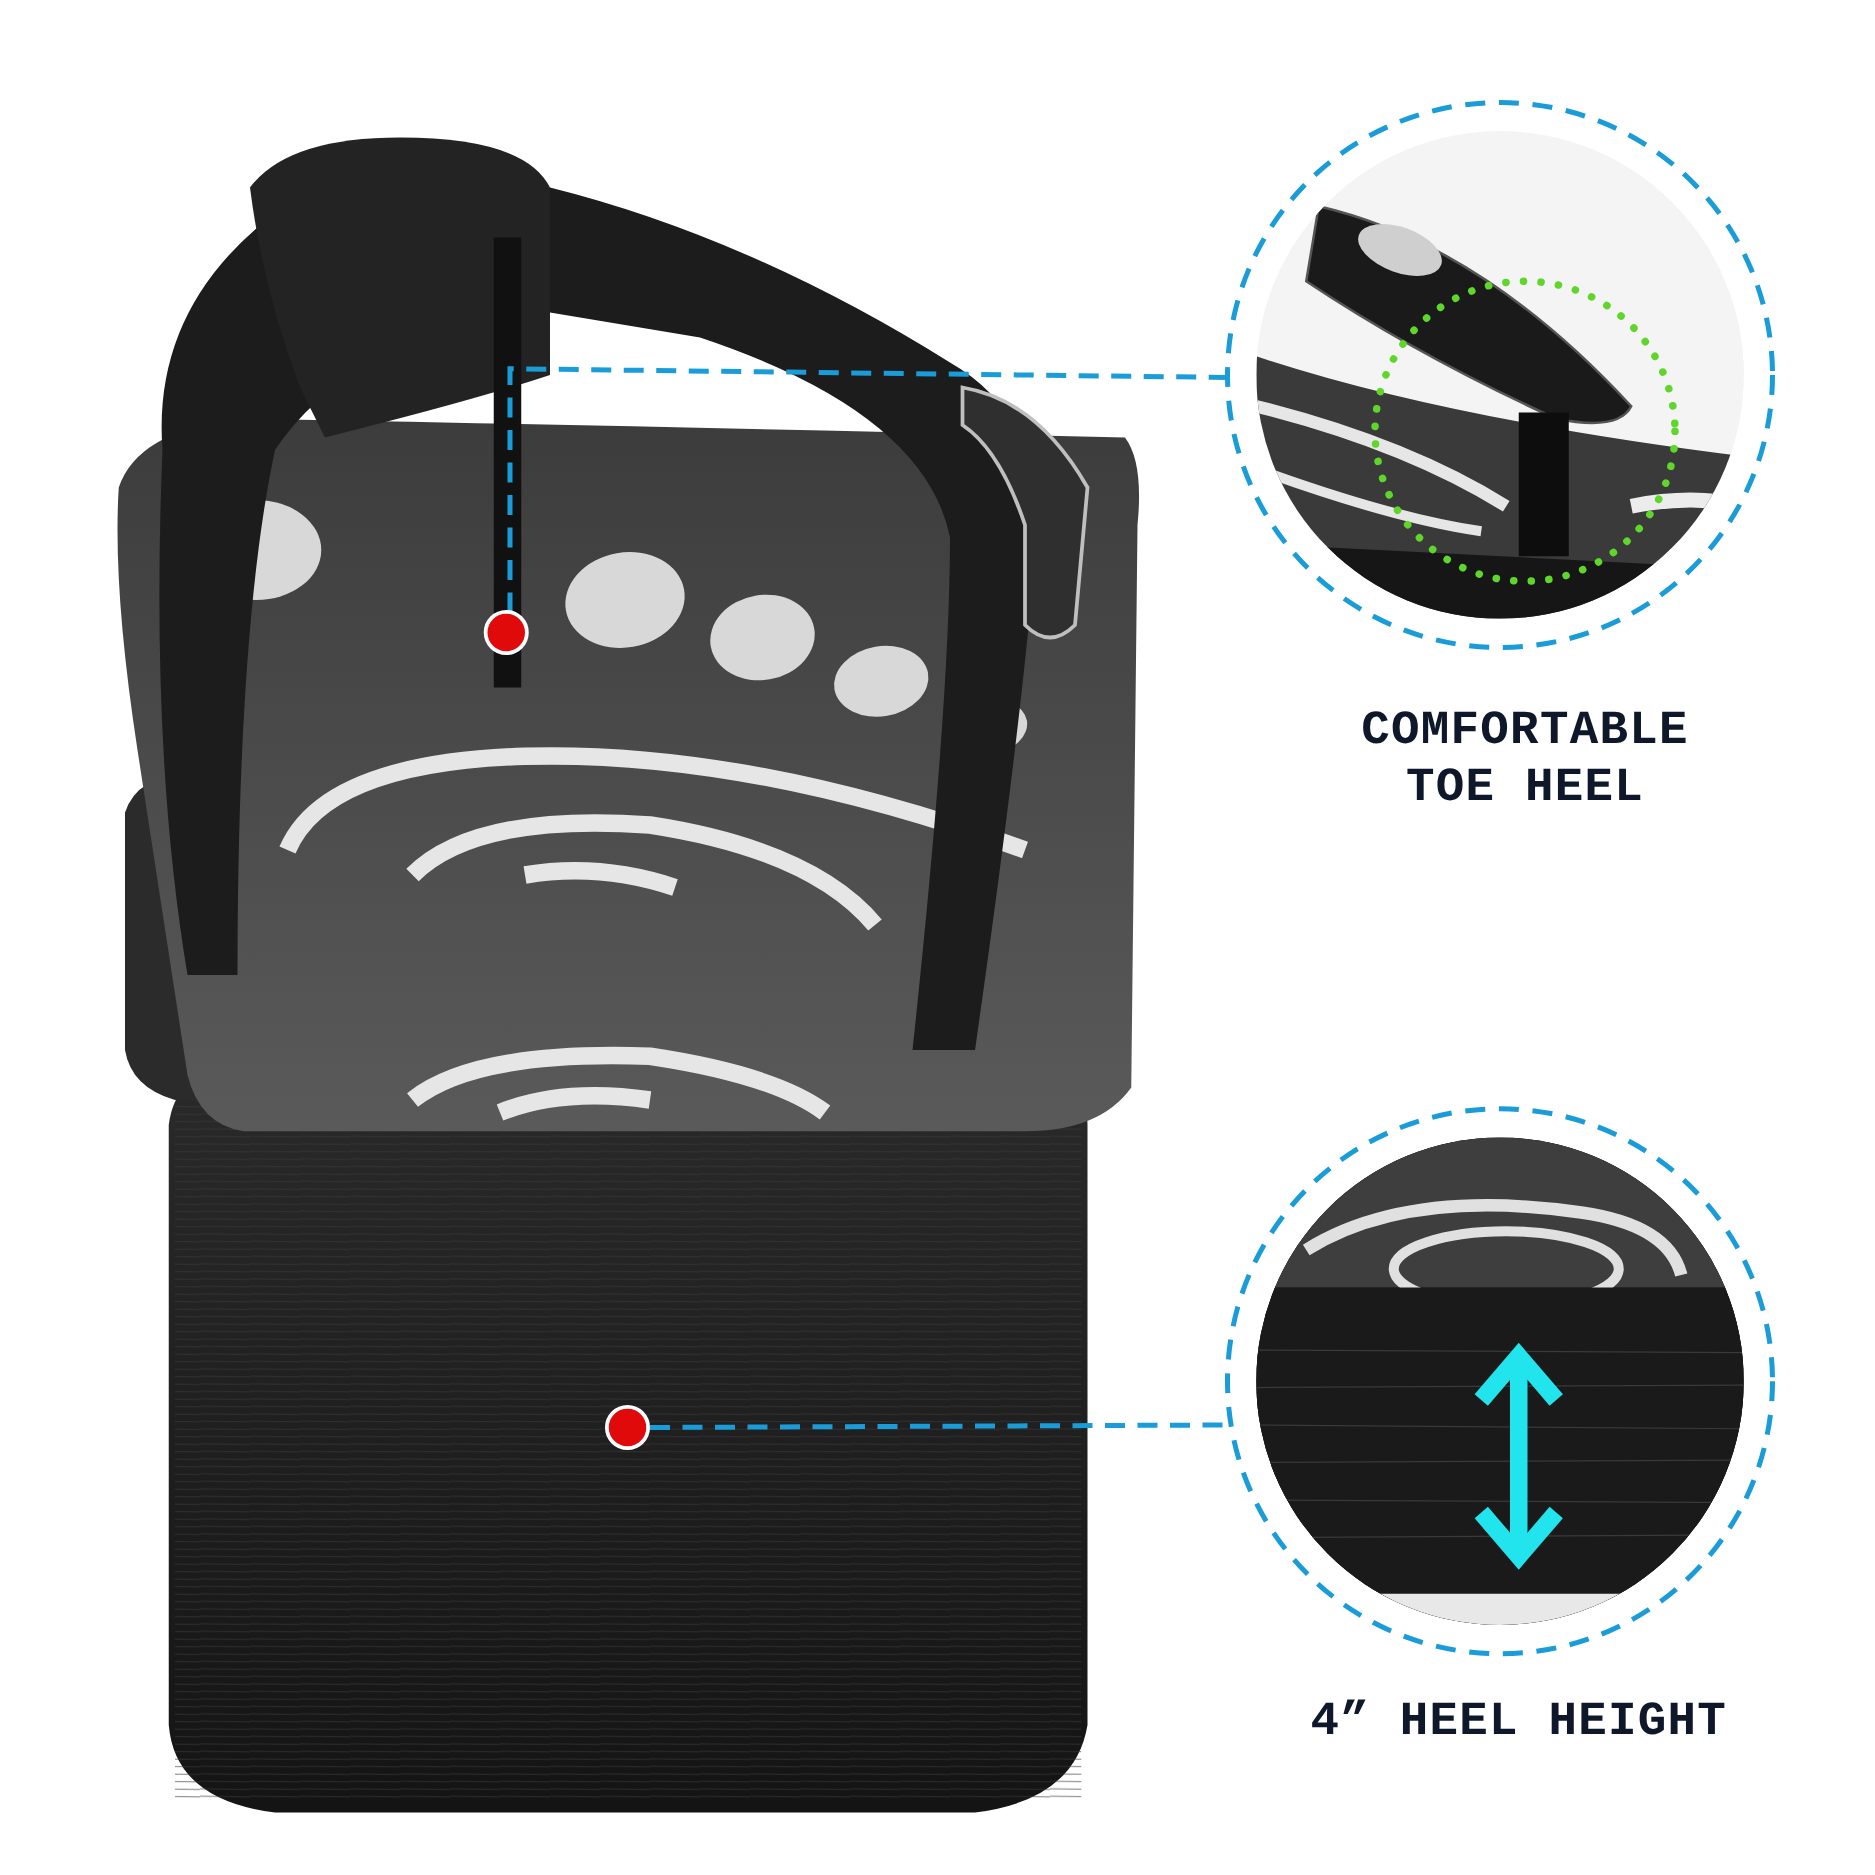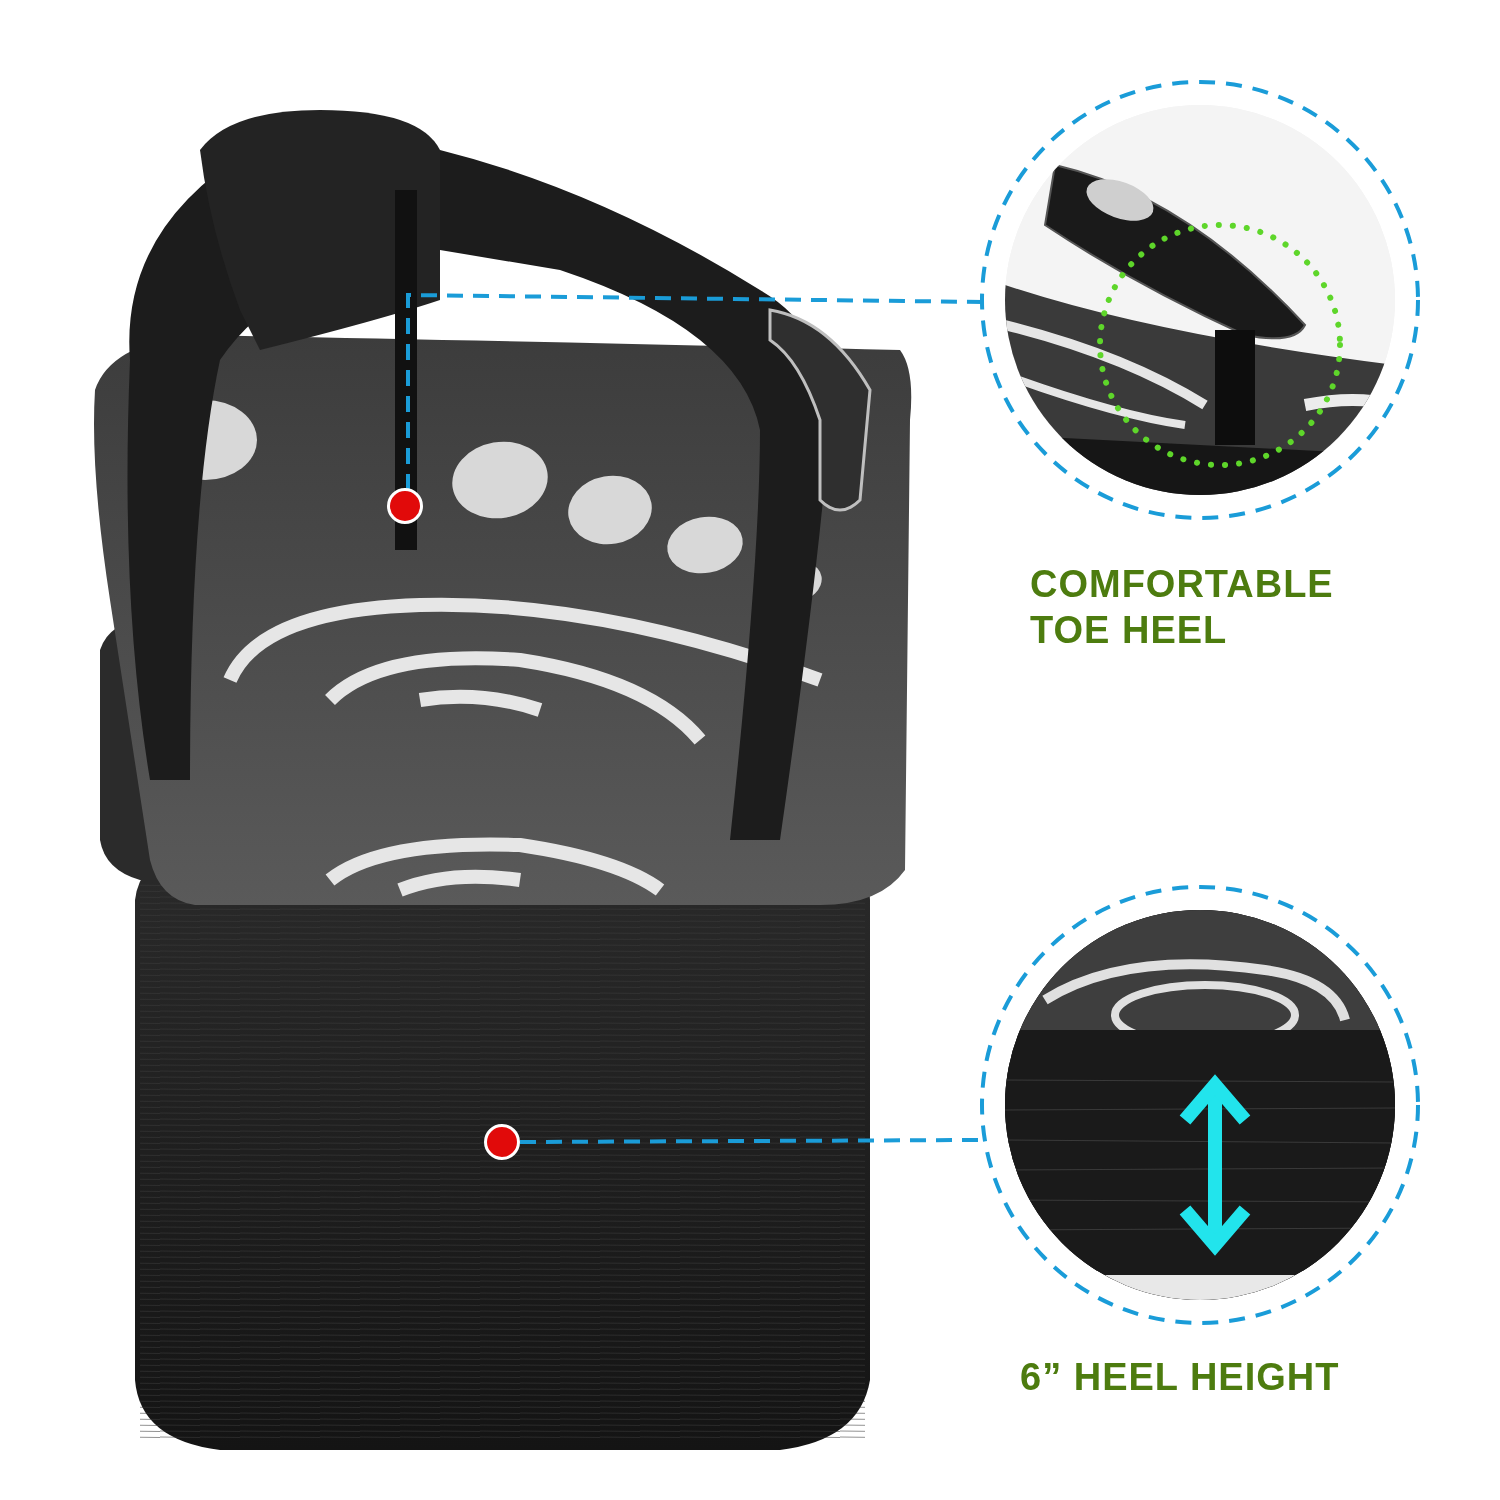--- a/index.html
+++ b/index.html
@@ -1,19 +1,19 @@
 <!DOCTYPE html>
 <html><head>
 <meta charset="utf-8">
 <style>
   html,body{margin:0;padding:0;background:#ffffff;}
   body{width:1500px;height:1500px;position:relative;overflow:hidden;font-family:"DejaVu Sans","Liberation Sans",sans-serif;}
   .abs{position:absolute;}
   svg{display:block;}
-  .label{position:absolute;font-weight:bold;color:#4d7c0f;letter-spacing:1px;line-height:1.2;font-family:Liberation Sans, sans-serif;}
+  .label{position:absolute;font-weight:bold;color:#0f172a;text-align:center;letter-spacing:1px;line-height:1.2;font-family:Liberation Mono, monospace;}
 </style>
 </head>
 <body>
 
 <div class="abs" style="left:0;top:0;width:1000px;height:1500px;">
   <svg width="1000" height="1500" viewBox="0 0 1000 1500">
     <defs>
       <linearGradient id="heelGrad" x1="0" y1="0" x2="0" y2="1">
         <stop offset="0" stop-color="#2a2a2a"></stop>
         <stop offset="1" stop-color="#141414"></stop>
@@ -116,14 +116,14 @@
 </div>
 
 <div class="abs" style="left:387px;top:488px;width:36px;height:36px;border-radius:50%;background:#e10a0a;border:3px solid #fff;box-sizing:border-box;"></div>
 <div class="abs" style="left:484px;top:1124px;width:36px;height:36px;border-radius:50%;background:#e10a0a;border:3px solid #fff;box-sizing:border-box;"></div>
 
 <div class="label" style="left:1030px;top:562px;width:380px;font-size:38px;">
   <div>COMFORTABLE</div>
   <div>TOE HEEL</div>
 </div>
 <div class="label" style="left:1020px;top:1355px;width:390px;font-size:38px;">
-  <div>6” HEEL HEIGHT</div>
+  <div>4” HEEL HEIGHT</div>
 </div>
 
 </body></html>

